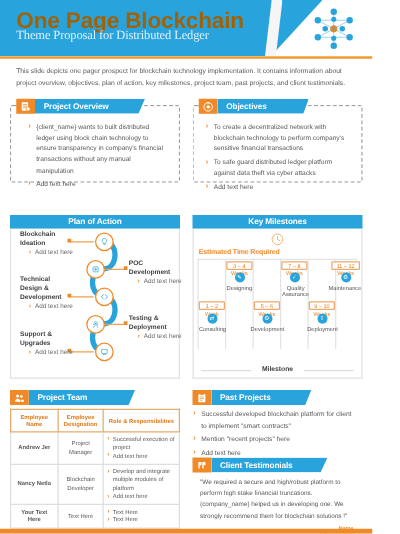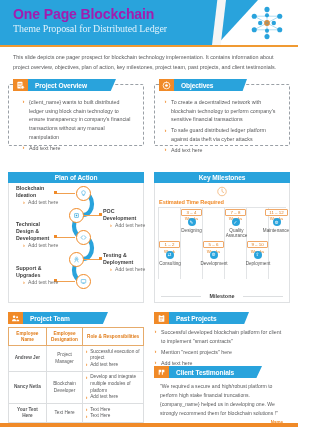--- a/index.html
+++ b/index.html
@@ -19,21 +19,21 @@
     background:#29a3dc;
     clip-path:polygon(0 0,100% 0,84% 100%,0 100%);
   }
   .header-accent{
     position:absolute;left:212px;top:0;width:14px;height:45px;
     background:#f5f5f5;
     clip-path:polygon(38% 0,100% 0,62% 100%,0 100%);
   }
   .header-title{
     position:absolute;left:13px;top:6px;
-    font-size:14px;font-weight:bold;color:#a21caf;letter-spacing:-0.1px;
+    font-size:18px;font-weight:bold;color:#a16207;letter-spacing:-0.1px;
   }
   .header-sub{
     position:absolute;left:13px;top:23px;
     font-size:10px;color:#dff1fb;letter-spacing:-0.1px;font-family:Liberation Serif, serif;
   }
   .header-rule{position:absolute;left:0;top:45px;width:298px;height:1.5px;background:#f09a32;}
   .logo{position:absolute;right:14px;top:6px;width:34px;height:34px;}
 
   
   .desc{

